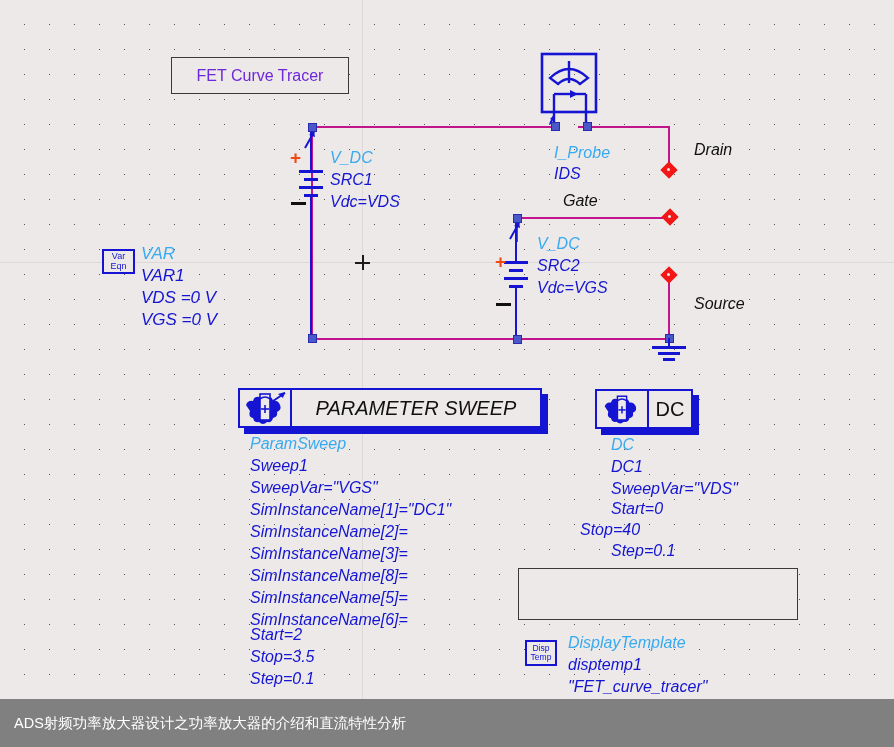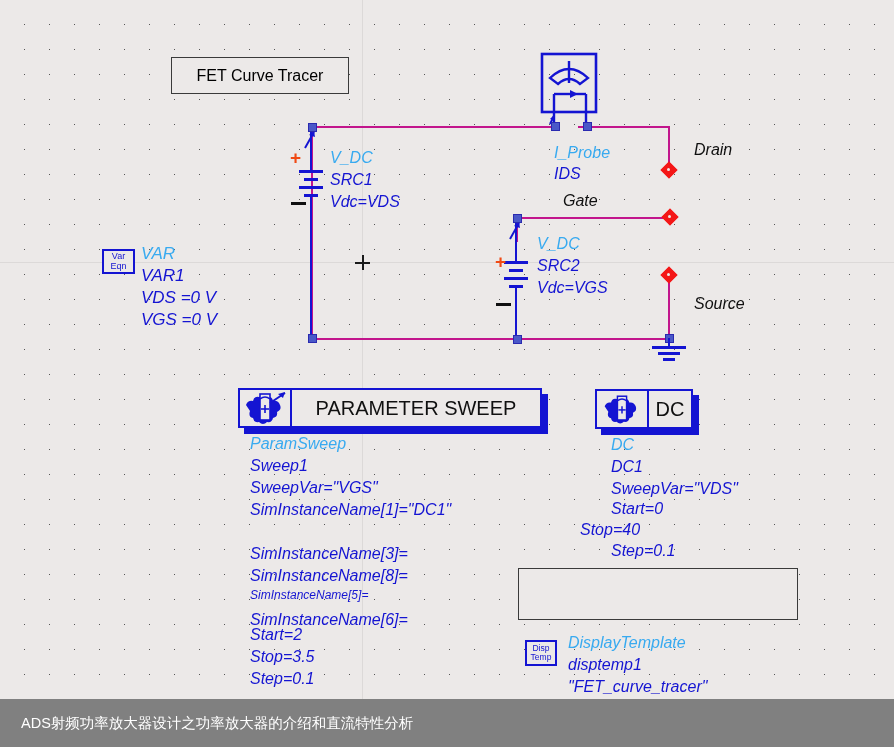--- a/index.html
+++ b/index.html
@@ -31,21 +31,21 @@
   .pin{position:absolute;width:7px;height:7px;background:#4a58c8;border:1px solid #2a2ab0;}
 
   .port{position:absolute;width:14px;height:14px;}
   .port .dia{position:absolute;left:1px;top:1px;width:8px;height:8px;background:#f41717;
     border:2px solid #f41717;transform:rotate(45deg);}
   .port .inner{position:absolute;left:4.5px;top:4.5px;width:3px;height:3px;background:#ece9e8;border-radius:50%;}
 
   .textbox{
     position:absolute;background:#ece9e8;border:1.5px solid #3a3a3a;
     display:flex;align-items:center;box-sizing:border-box;
-    color:#000000;
+    color:#6d28d9;
   }
   .textbox.center{justify-content:center;}
   .tb-label{white-space:pre;line-height:1.25;}
 
   .lbl{position:absolute;white-space:pre;line-height:1.12;font-style:italic;}
   .lbl-black{color:#101010;}
   .lbl-cyan{color:#38aaf0;}
   .lbl-blue{color:#1414d2;}
 
   .sym{position:absolute;}
@@ -60,21 +60,21 @@
 
   .vareqn{position:absolute;width:33px;height:25px;border:2px solid #1414d2;background:#ece9e8;
     box-sizing:border-box;display:flex;flex-direction:column;align-items:center;justify-content:center;
     color:#1414d2;font-size:9px;line-height:1.02;}
   .disptempbox{position:absolute;width:32px;height:26px;border:2px solid #1414d2;background:#ece9e8;
     box-sizing:border-box;display:flex;flex-direction:column;align-items:center;justify-content:center;
     color:#1414d2;font-size:8.5px;line-height:1.05;}
 
   .banner{position:absolute;left:0;width:894px;background:#808080;color:#fff;
      display:flex;align-items:center;}
-  .banner-txt{padding-left:21px;font-size:14.5px;white-space:pre;}
+  .banner-txt{padding-left:14px;font-size:14.5px;white-space:pre;}
 
   .plus{position:absolute;color:#f04a14;font-weight:bold;}
   .minus{position:absolute;background:#101010;}
 </style>
 </head>
 <body>
 
 <div id="canvas">
 
   <div class="axis-v" style="left:362px;"></div>
@@ -191,44 +191,45 @@
 
   <div class="vareqn" style="left:102px;top:249px;">
     <span>Var</span>
     <span>Eqn</span>
   </div>
   <div class="lbl lbl-cyan" style="left:141px;top:244px;font-size:17px;">VAR</div>
   <div class="lbl lbl-blue" style="left:141px;top:266px;font-size:17px;">VAR1</div>
   <div class="lbl lbl-blue" style="left:141px;top:288px;font-size:17px;">VDS =0 V</div>
   <div class="lbl lbl-blue" style="left:141px;top:310px;font-size:17px;">VGS =0 V</div>
 
-  <div class="comp-box" style="left:238px;top:388px;width:310px;height:46px;">
+  <div class="comp-box" style="left:238px;top:388px;width:310px;height:46px;font-style:italic;">
     <div class="comp-shadow" style="left:6px;top:6px;width:304px;height:40px;"></div>
     <div class="comp-main" style="left:0;top:0;width:304px;height:40px;">
       <div class="comp-icon">
         <svg width="46" height="34" viewBox="0 0 46 34">
           <path d="M4 14 q2-5 7-4 q1-5 6-4 q4-4 8 0 q5-1 6 4 q5-1 7 4 q2 5-3 7 q1 5-4 6 q-1 5-6 4 q-4 4-8 0 q-5 1-6-4 q-5-1-3-7 z" fill="#1414d2"></path>
           <rect x="18" y="3" width="10" height="26" fill="#ece9e8" stroke="#1414d2" stroke-width="1.6"></rect>
           <path d="M18 8 q5-4 10 0" fill="none" stroke="#1414d2" stroke-width="1.6"></path>
           <line x1="23" y1="14" x2="23" y2="22" stroke="#1414d2" stroke-width="1.6"></line>
           <line x1="19" y1="18" x2="27" y2="18" stroke="#1414d2" stroke-width="1.6"></line>
           <path d="M28 12 L43 2" stroke="#1414d2" stroke-width="2" fill="none"></path>
           <path d="M43 1 L36 3 L41 7 Z" fill="#1414d2"></path>
         </svg>
       </div>
       <div class="comp-title" style="font-size:20px;">PARAMETER SWEEP</div>
     </div>
   </div>
   <div class="lbl lbl-cyan" style="left:250px;top:435px;font-size:16px;">ParamSweep</div>
   <div class="lbl lbl-blue" style="left:250px;top:457px;font-size:16px;">Sweep1</div>
   <div class="lbl lbl-blue" style="left:250px;top:479px;font-size:16px;">SweepVar="VGS"</div>
   <div class="lbl lbl-blue" style="left:250px;top:501px;font-size:16px;">SimInstanceName[1]="DC1"</div>
+  <div class="lbl lbl-blue" style="left:250px;top:523px;font-size:16px;">SimInstanceName[2]=</div>
   <div class="lbl lbl-blue" style="left:250px;top:545px;font-size:16px;">SimInstanceName[3]=</div>
   <div class="lbl lbl-blue" style="left:250px;top:567px;font-size:16px;">SimInstanceName[8]=</div>
-  <div class="lbl lbl-blue" style="left:250px;top:589px;font-size:12px;text-align:right;">SimInstanceName[5]=</div>
+  <div class="lbl lbl-blue" style="left:250px;top:589px;font-size:16px;text-align:right;">SimInstanceName[5]=</div>
   <div class="lbl lbl-blue" style="left:250px;top:611px;font-size:16px;">SimInstanceName[6]=</div>
   <div class="lbl lbl-blue" style="left:250px;top:626px;font-size:16px;">Start=2</div>
   <div class="lbl lbl-blue" style="left:250px;top:648px;font-size:16px;">Stop=3.5</div>
   <div class="lbl lbl-blue" style="left:250px;top:670px;font-size:16px;">Step=0.1</div>
 
   <div class="comp-box" style="left:595px;top:389px;width:104px;height:46px;">
     <div class="comp-shadow" style="left:6px;top:6px;width:98px;height:40px;"></div>
     <div class="comp-main" style="left:0;top:0;width:98px;height:40px;">
       <div class="comp-icon">
         <svg width="42" height="34" viewBox="0 0 46 34">

